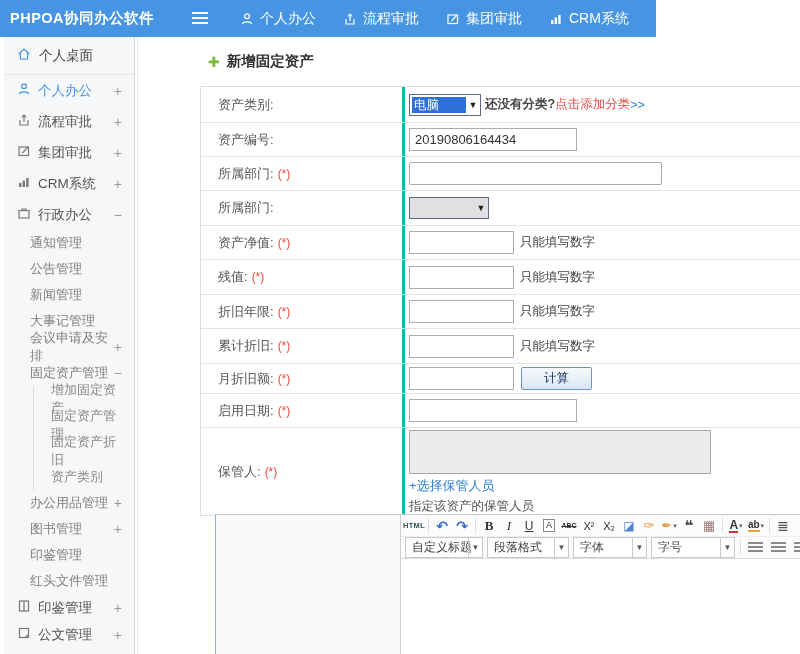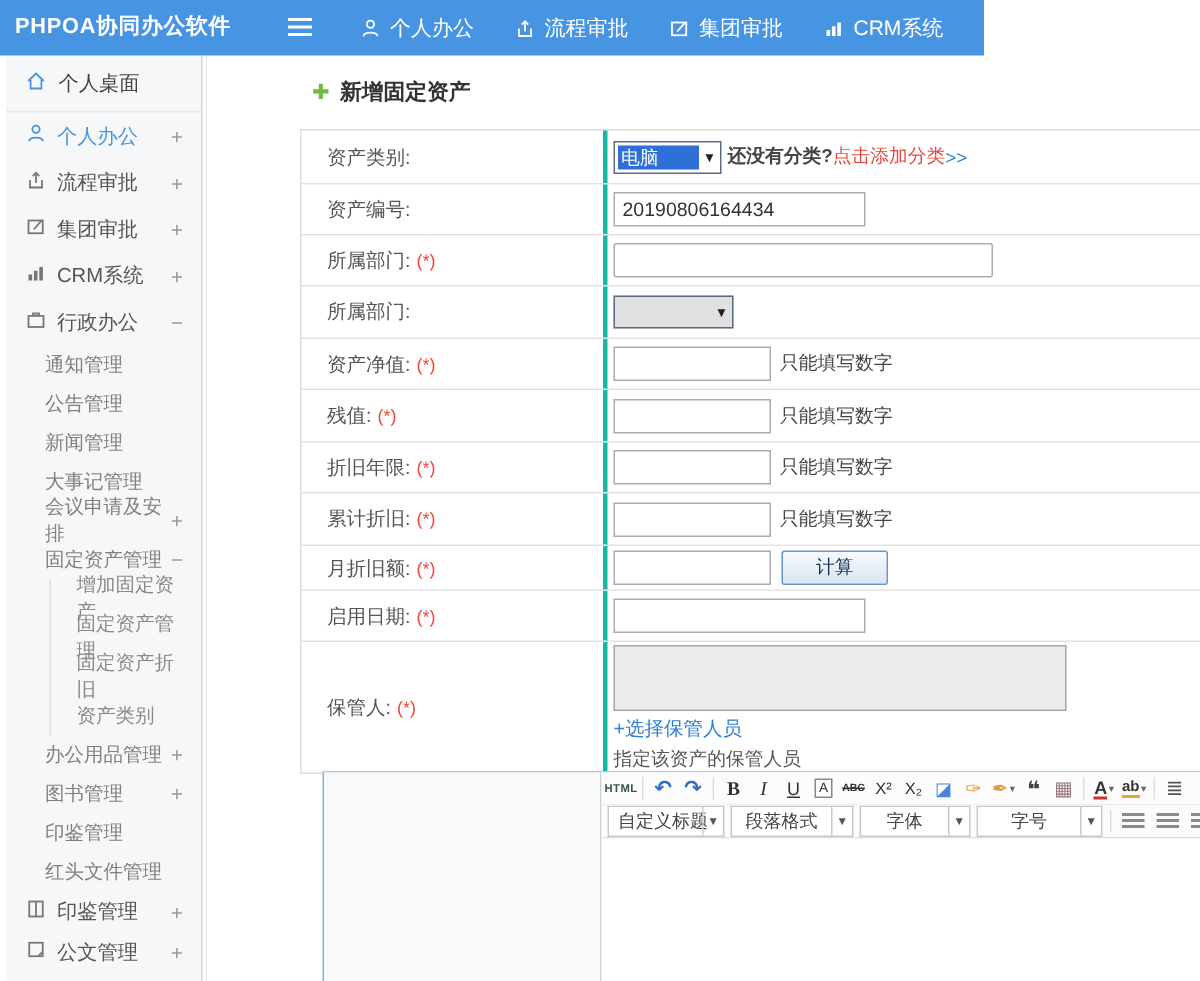--- a/index.html
+++ b/index.html
@@ -103,21 +103,21 @@
   .g-eraser { color:#4a86d8; font-size:12px; }
   .g-brush,.g-auto { color:#e09a3e; font-size:13px; }
   .g-quote { color:#444; font-size:15px; font-weight:bold; }
   .g-table { color:#977; font-size:13px; }
   .g-fc { font-weight:bold; font-size:12px; border-bottom:2px solid #c33; line-height:12px; }
   .g-hl { font-weight:bold; font-size:10px; border-bottom:2px solid #e8a33d; line-height:11px; }
   .g-list { font-size:14px; color:#555; }
   .mini-caret { font-size:7px; color:#666; margin-left:1px; }
   .ue-select { height:21px; border:1px solid #c9c9c9; background:#fff; display:flex;
     align-items:center; margin:0 2px; cursor:pointer; flex:none; }
-  .ue-select .ulbl { padding:0 6px; font-size:12px; color:#444;text-align:center; }
+  .ue-select .ulbl { padding:0 6px; font-size:12px; color:#444; }
   .ue-select .ucar { width:14px; align-self:stretch; border-left:1px solid #c9c9c9;
     display:flex; align-items:center; justify-content:center; font-size:8px; color:#555; }
   .w1 .ulbl{width:62px;} .w2 .ulbl{width:66px;} .w3 .ulbl{width:58px;} .w4 .ulbl{width:68px;}
   .align-icon { width:15px; height:11px; margin:0 4px;
     background:repeating-linear-gradient(to bottom,#8a8a8a 0 2px,transparent 2px 4px); cursor:pointer; flex:none; }
   .ed-content { flex:1; background:#fff; }
 </style>
 </head>
 <body>
 

